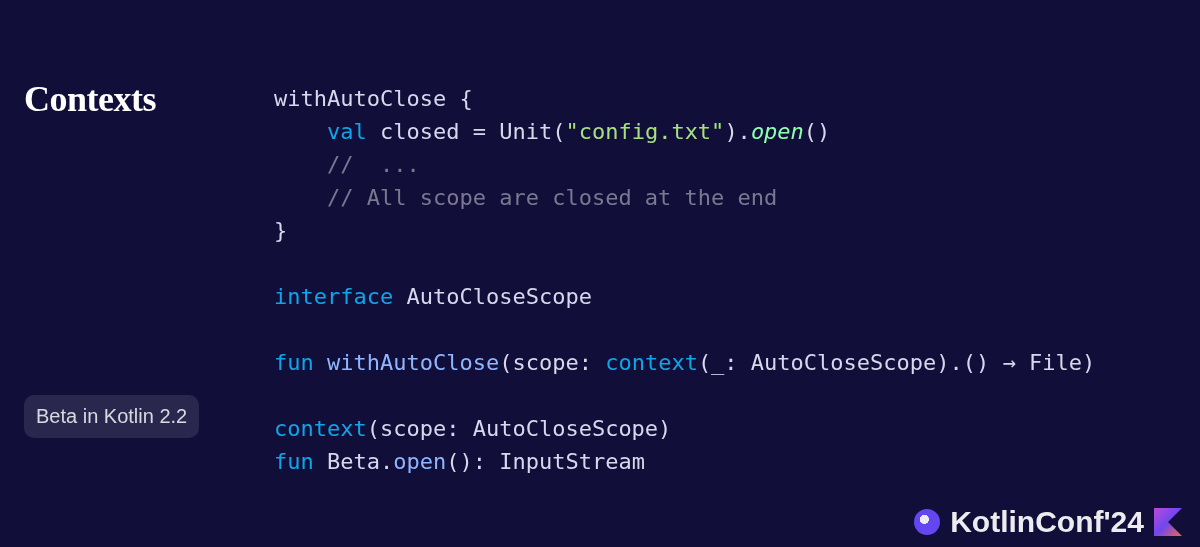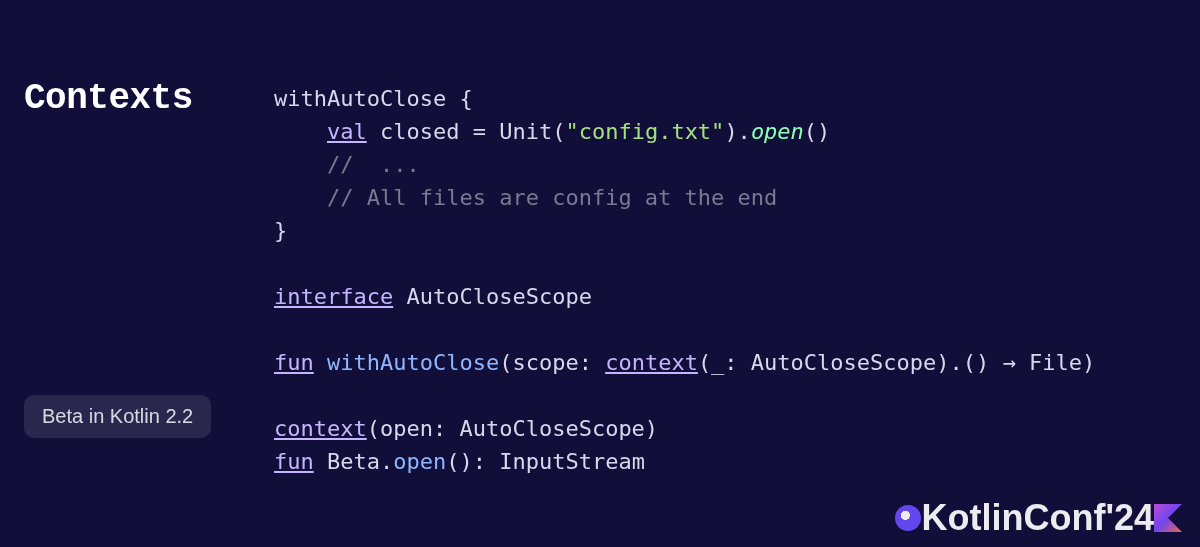--- a/index.html
+++ b/index.html
@@ -19,60 +19,61 @@
   }
   .sidebar {
     width:230px;
     flex:0 0 230px;
     display:flex;
     flex-direction:column;
     justify-content:space-between;
     height:360px;
   }
   .title {
-    font-family: Liberation Mono, monospace;
+    font-family: Liberation Serif, serif;
     font-weight:800;
     font-size:36px;
     color:#ffffff;
     letter-spacing:-0.5px;
   }
   .badge {
     display:inline-block;
     align-self:flex-start;
-    padding:10px 18px;
+    padding:10px 12px;
     border-radius:10px;
     background:rgba(255,255,255,0.10);
     color:rgba(255,255,255,0.82);
     font-family:-apple-system,BlinkMacSystemFont,"Segoe UI",Helvetica,Arial,sans-serif;
     font-size:20px;
     font-weight:400;
   }
   .code {
     flex:1;
     font-size:22px;
     line-height:1.5;
     white-space:pre;
     color:#d9d7ec;
     padding-top:4px;
   }
-  .kw      { color:#c4b5fd;text-decoration:underline; }     
+  .kw      { color:#0ea5e9; }     
   .fn-dec  { color:#8fb6ff; }     
   .fn-call { color:#8cffb0; font-style:italic; }     
   .str     { color:#a7e07e; }     
   .cmt     { color:#7b788f; }
 
   .footer {
     position:absolute;
     right:18px;
     bottom:8px;
     display:flex;
     align-items:center;
+    gap:10px;
     font-family:-apple-system,BlinkMacSystemFont,"Segoe UI",Helvetica,Arial,sans-serif;
     font-weight:800;
-    font-size:36px;
+    font-size:30px;
     color:#ffffff;
     opacity:0.92;
     text-align:right;
   }
   .footer .eye {
     width:26px;height:26px;border-radius:50%;
     background:radial-gradient(circle at 40% 40%, #ffffff 0 20%, #6b4bff 21% 100%);
     display:inline-block;
   }
   .footer .klogo { width:28px; height:28px; }
@@ -83,28 +84,28 @@
 <div class="slide">
 
   <div class="sidebar">
     <h1 class="title">Contexts</h1>
     <span class="badge">Beta in Kotlin 2.2</span>
   </div>
 
   <div class="code"><span><span>withAutoClose</span><span> {</span></span>
     <span><span class="kw">val</span><span> closed = </span><span>Unit</span><span>(</span><span class="str">"config.txt"</span><span>).</span><span class="fn-call">open</span><span>()</span></span>
     <span class="cmt">//  ...</span>
-    <span class="cmt">// All files are config at the end</span>
+    <span class="cmt">// All scope are closed at the end</span>
 <span>}</span>
 
 <span><span class="kw">interface</span><span> AutoCloseScope</span></span>
 
 <span><span class="kw">fun</span><span> </span><span class="fn-dec">withAutoClose</span><span>(scope: </span><span class="kw">context</span><span>(_: AutoCloseScope).() → File)</span></span>
 
-<span><span class="kw">context</span><span>(open: AutoCloseScope)</span></span>
+<span><span class="kw">context</span><span>(scope: AutoCloseScope)</span></span>
 <span><span class="kw">fun</span><span> </span><span>Beta.</span><span class="fn-dec">open</span><span>(): InputStream</span></span></div>
 
 </div>
 
 <div class="footer">
   <span class="eye"></span>
   <span>KotlinConf'24</span>
   <svg class="klogo" viewBox="0 0 28 28">
     <defs>
       <linearGradient id="kg" x1="0" y1="0" x2="1" y2="1">

